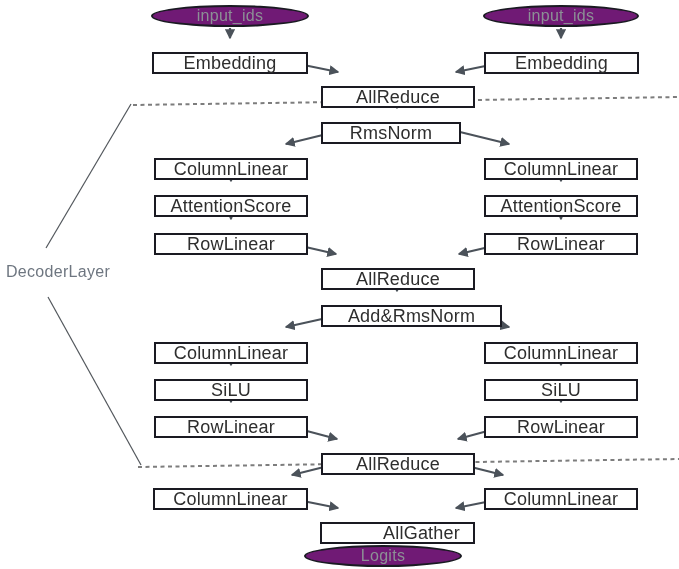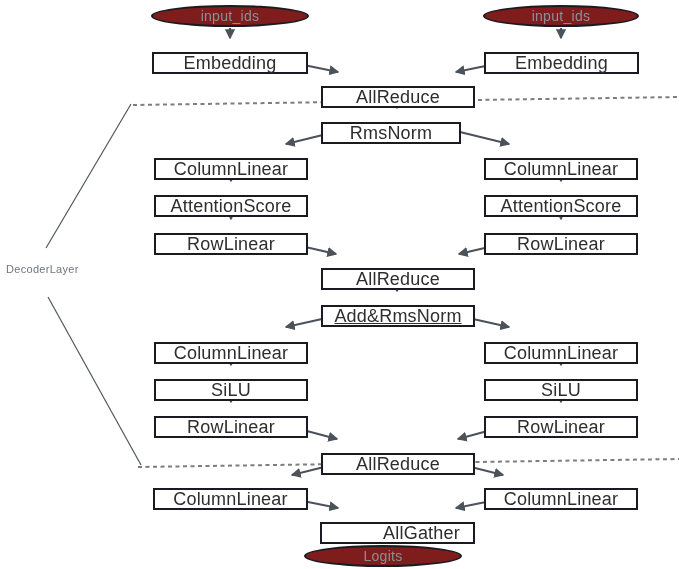--- a/index.html
+++ b/index.html
@@ -34,35 +34,35 @@
     letter-spacing: 0.2px;
     color: var(--box-text, #2e2e2e);
     z-index: 2;
     margin-top: 12px;
   }
   .ellipse {
     position: absolute;
     box-sizing: border-box;
     border: 2px solid var(--box-border, #1a1a22);
     border-radius: 50%;
-    background: #7f1d1d;
+    background: #701a75;
     display: flex;
     align-items: center;
     justify-content: center;
-    font-size: 14px;
+    font-size: 16px;
     letter-spacing: 0.3px;
     color: var(--ellipse-text, #8c9095);
     z-index: 2;
   }
   .bracket-label {
     position: absolute;
     left: 6px;
     top: 263px;
     width: 110px;
-    font-size: 11px;
+    font-size: 16px;
     letter-spacing: 0.3px;
     color: var(--decoder-label, #6e7680);
     z-index: 2;
   }
   svg .arrow {
     stroke: var(--arrow, #4b525a);
     stroke-width: 2.2;
     fill: none;
   }
   svg .dashed {
@@ -138,21 +138,21 @@
 
   <div class="box" style="left:321px; top:110px; width:140px; height:22px;">RmsNorm</div>
   <div class="box" style="left:154px; top:146px; width:154px; height:22px;">ColumnLinear</div>
   <div class="box" style="left:484px; top:146px; width:154px; height:22px;">ColumnLinear</div>
   <div class="box" style="left:154px; top:183px; width:154px; height:22px;">AttentionScore</div>
   <div class="box" style="left:484px; top:183px; width:154px; height:22px;">AttentionScore</div>
   <div class="box" style="left:154px; top:221px; width:154px; height:22px;">RowLinear</div>
   <div class="box" style="left:484px; top:221px; width:154px; height:22px;">RowLinear</div>
   <div class="box" style="left:321px; top:256px; width:154px; height:22px;">AllReduce</div>
 
-  <div class="box" style="left:321px; top:293px; width:154px; height:22px;text-decoration:underline;">Add&amp;RmsNorm</div>
+  <div class="box" style="left:321px; top:293px; width:181px; height:22px;">Add&amp;RmsNorm</div>
   <div class="box" style="left:154px; top:330px; width:154px; height:22px;">ColumnLinear</div>
   <div class="box" style="left:484px; top:330px; width:154px; height:22px;">ColumnLinear</div>
   <div class="box" style="left:154px; top:367px; width:154px; height:22px;">SiLU</div>
   <div class="box" style="left:484px; top:367px; width:154px; height:22px;">SiLU</div>
   <div class="box" style="left:154px; top:404px; width:154px; height:22px;">RowLinear</div>
   <div class="box" style="left:484px; top:404px; width:154px; height:22px;">RowLinear</div>
   <div class="box" style="left:321px; top:441px; width:154px; height:22px;">AllReduce</div>
 
   <div class="box" style="left:153px; top:476px; width:155px; height:22px;">ColumnLinear</div>
   <div class="box" style="left:484px; top:476px; width:154px; height:22px;">ColumnLinear</div>

